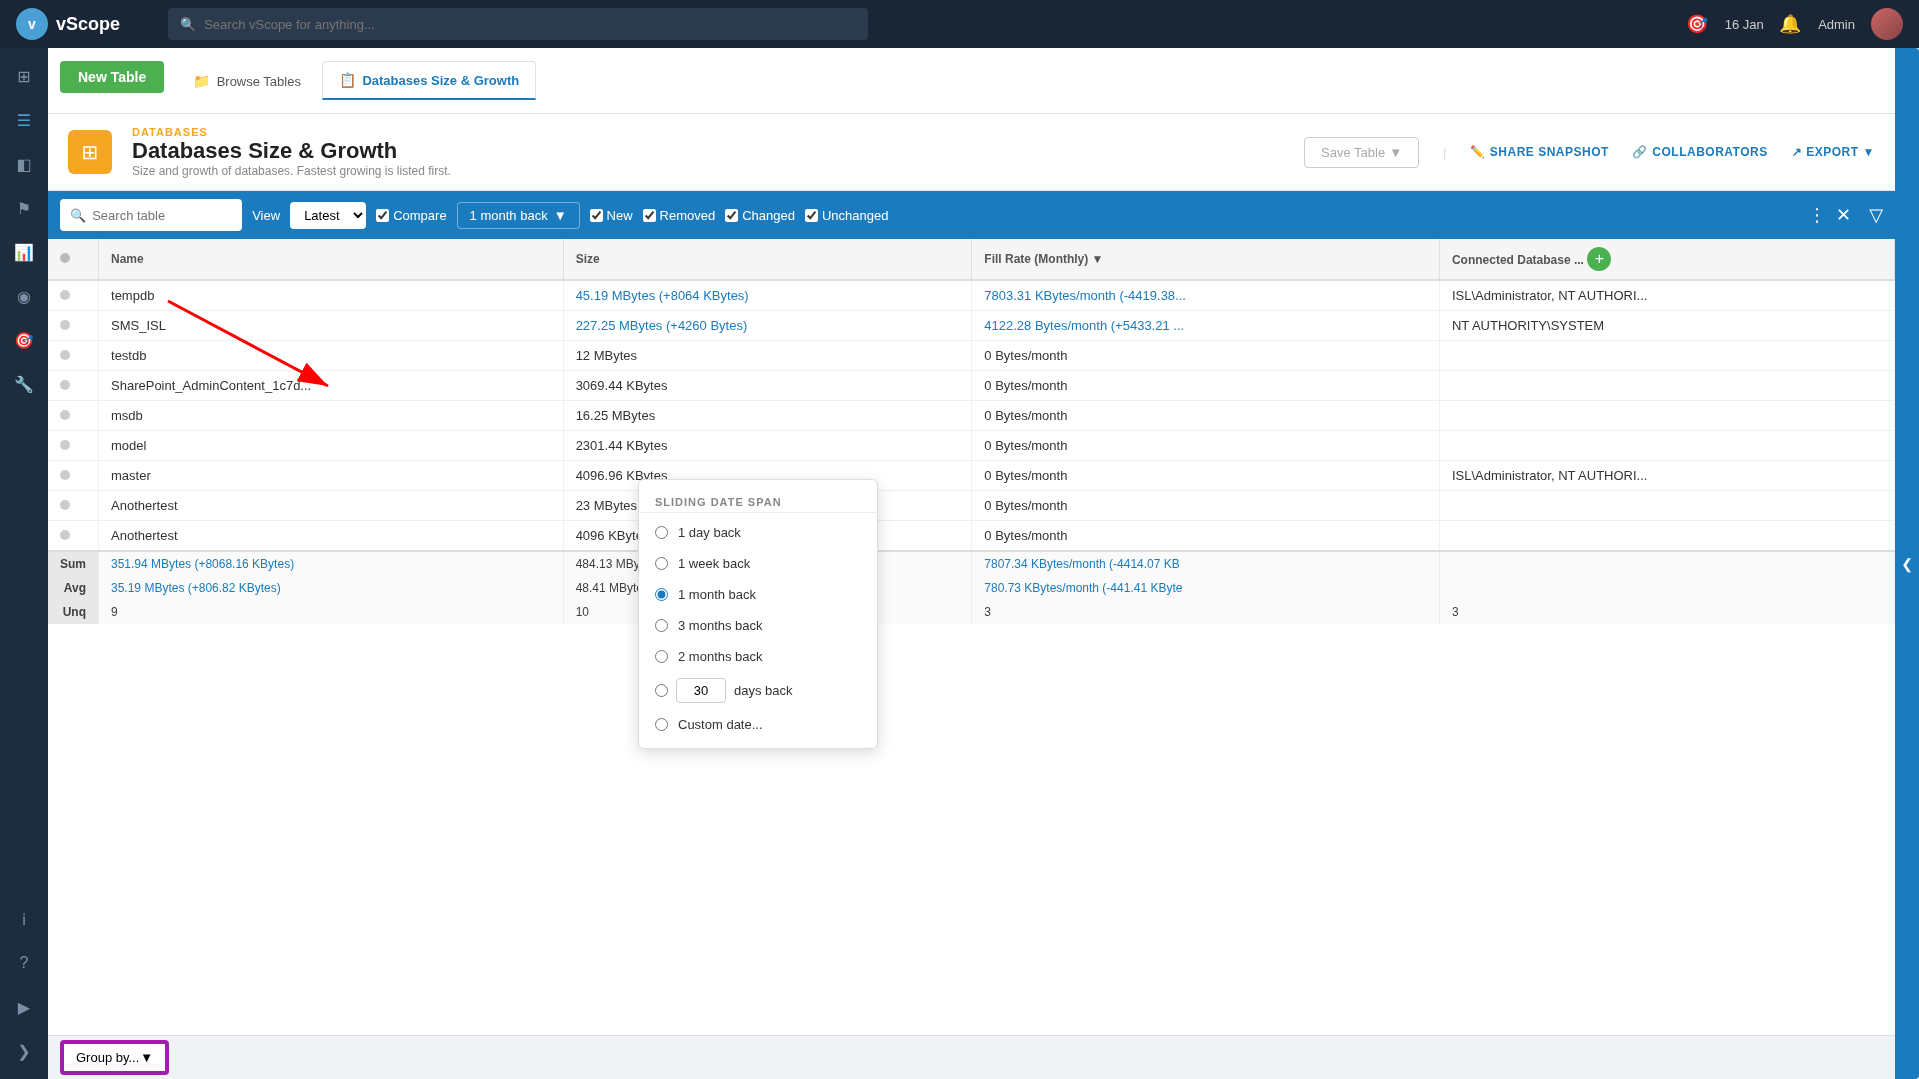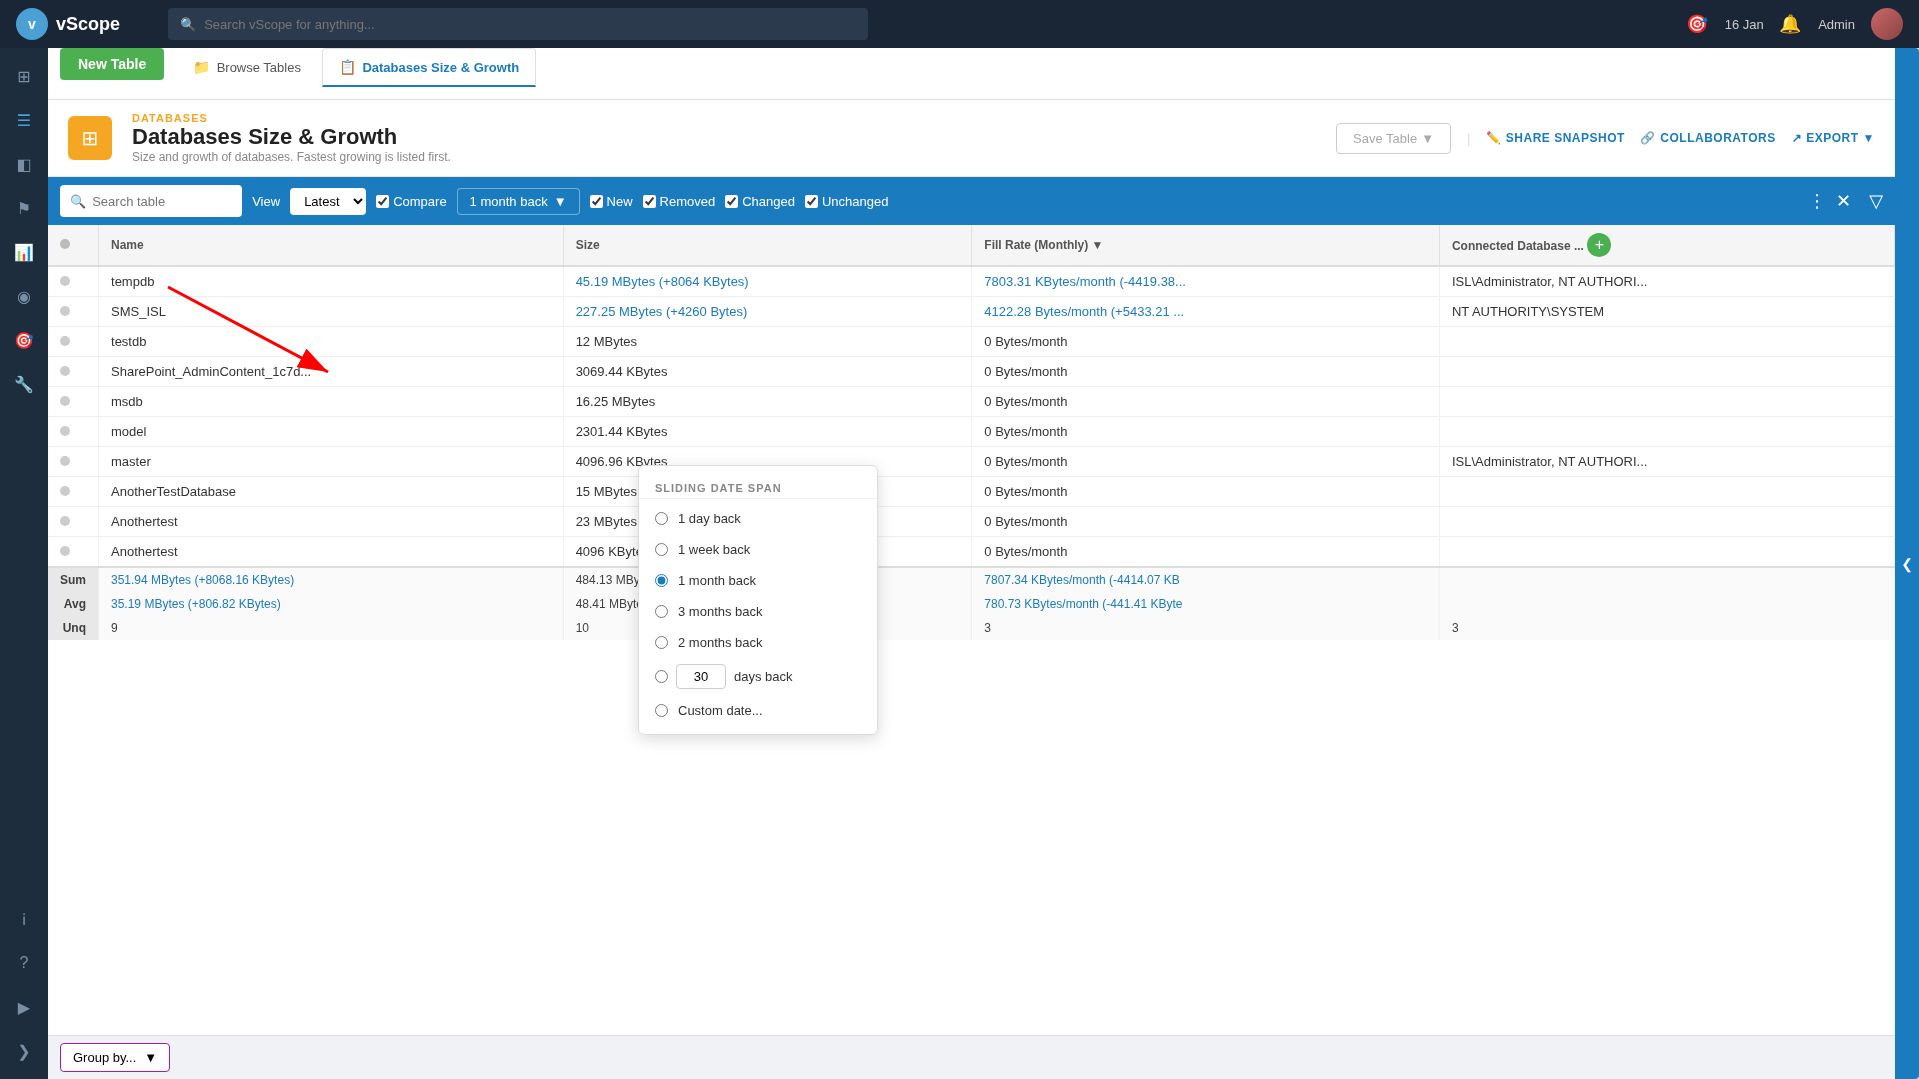--- a/index.html
+++ b/index.html
@@ -40,21 +40,21 @@
       width: 40px; height: 40px; border-radius: 4px; display: flex; align-items: center; justify-content: center; color: #7a8fa6; cursor: pointer; font-size: 16px;
     }
     .sidebar-item.active { color: #4a9fd4; }
     .sidebar-spacer { flex: 1; }
 
     
     .main { flex: 1; display: flex; flex-direction: column; overflow: hidden; background: #fff; }
 
     
     .tabs-bar {
-      height: 52px; background: #fff; border-bottom: 1px solid #e0e0e0; display: flex; align-items: flex-start; padding: 0 12px; gap: 4px;
+      height: 66px; background: #fff; border-bottom: 1px solid #e0e0e0; display: flex; align-items: center; padding: 0 12px; gap: 4px;
     }
     .tab-new-btn {
       background: #4caf50; color: #fff; border: none; border-radius: 4px; padding: 8px 18px; font-size: 14px; font-weight: 600; cursor: pointer; margin-bottom: 8px; margin-right: 8px;
     }
     .tab-item {
       display: flex; align-items: center; gap: 6px; padding: 10px 16px; border-radius: 4px 4px 0 0; cursor: pointer; font-size: 13px; color: #555; border: 1px solid transparent; border-bottom: none; background: transparent;
     }
     .tab-item.active {
       background: #fff; border-color: #e0e0e0; border-bottom: 2px solid #1a7bbf; color: #1a7bbf; font-weight: 600;
     }
@@ -64,21 +64,21 @@
     .page-header {
       display: flex; align-items: center; padding: 12px 20px; border-bottom: 1px solid #e8e8e8; gap: 20px;
     }
     .page-header-icon {
       width: 44px; height: 44px; background: #f5a623; border-radius: 6px; display: flex; align-items: center; justify-content: center; color: #fff; font-size: 20px;
     }
     .page-header-info { flex: 1; }
     .page-header-label { font-size: 11px; font-weight: 700; color: #f5a623; letter-spacing: 1px; text-transform: uppercase; }
     .page-header-title { font-size: 22px; font-weight: 700; color: #222; }
     .page-header-desc { font-size: 12px; color: #888; }
-    .page-header-actions { display: flex; align-items: center; gap: 16px; }
+    .page-header-actions { display: flex; align-items: center; gap: 24px; }
     .save-table-btn {
       background: transparent; border: 1px solid #ccc; border-radius: 4px; padding: 7px 16px; color: #aaa; font-size: 13px; cursor: pointer; display: flex; align-items: center; gap: 4px;
     }
     .action-link { color: #1a7bbf; font-size: 12px; font-weight: 600; cursor: pointer; display: flex; align-items: center; gap: 4px; text-transform: uppercase; letter-spacing: 0.5px; }
     .action-sep { color: #ddd; }
 
     
     .toolbar {
       display: flex; align-items: center; padding: 8px 12px; background: #1a7bbf; gap: 10px;
     }
@@ -122,21 +122,21 @@
     }
     .footer-row td { font-size: 12px; color: #404040; padding: 5px 12px; border-right: 1px solid #eee; }
     .footer-row td.link-val { color: #1a7bbf; }
     .footer-label { background: #e8e8e8; font-weight: 700; text-align: right; padding-right: 8px; font-size: 11px; color: #555; }
 
     
     .bottom-bar {
       height: 44px; background: #f0f2f5; border-top: 1px solid #ddd; display: flex; align-items: center; padding: 0 12px; gap: 8px;
     }
     .group-by-btn {
-      background: #fff; border: 1px solid #a21caf; border-radius: 4px; padding: 6px 12px; font-size: 13px; cursor: pointer; display: flex; align-items: flex-end; gap: 8px;
+      background: #fff; border: 4px solid #a21caf; border-radius: 4px; padding: 6px 12px; font-size: 13px; cursor: pointer; display: flex; align-items: flex-end; gap: 1px;
     }
 
     
     .dropdown-overlay {
       position: absolute; top: 240px; left: 590px; background: #fff; border: 1px solid #ddd; border-radius: 6px; box-shadow: 0 4px 16px rgba(0,0,0,0.15); width: 240px; z-index: 200; padding: 8px 0;
     }
     .dropdown-header {
       padding: 8px 16px 4px; font-size: 11px; font-weight: 700; color: #888; letter-spacing: 1px; text-transform: uppercase; border-bottom: 1px solid #eee; margin-bottom: 4px;
     }
     .dropdown-item {
@@ -374,27 +374,20 @@
     <td class="">2301.44 KBytes</td>
     <td class="">0 Bytes/month</td>
     <td></td>
   </tr>
               <tr>
     <td><span class="dot"></span></td>
     <td>master</td>
     <td class="">4096.96 KBytes</td>
     <td class="">0 Bytes/month</td>
     <td>ISL\Administrator, NT AUTHORI...</td>
-  </tr>
-              <tr>
-    <td><span class="dot"></span></td>
-    <td>AnotherTestDatabase</td>
-    <td class="">15 MBytes</td>
-    <td class="">0 Bytes/month</td>
-    <td></td>
   </tr>
               <tr>
     <td><span class="dot"></span></td>
     <td>Anothertest</td>
     <td class="">23 MBytes</td>
     <td class="">0 Bytes/month</td>
     <td></td>
   </tr>
               <tr>
     <td><span class="dot"></span></td>

